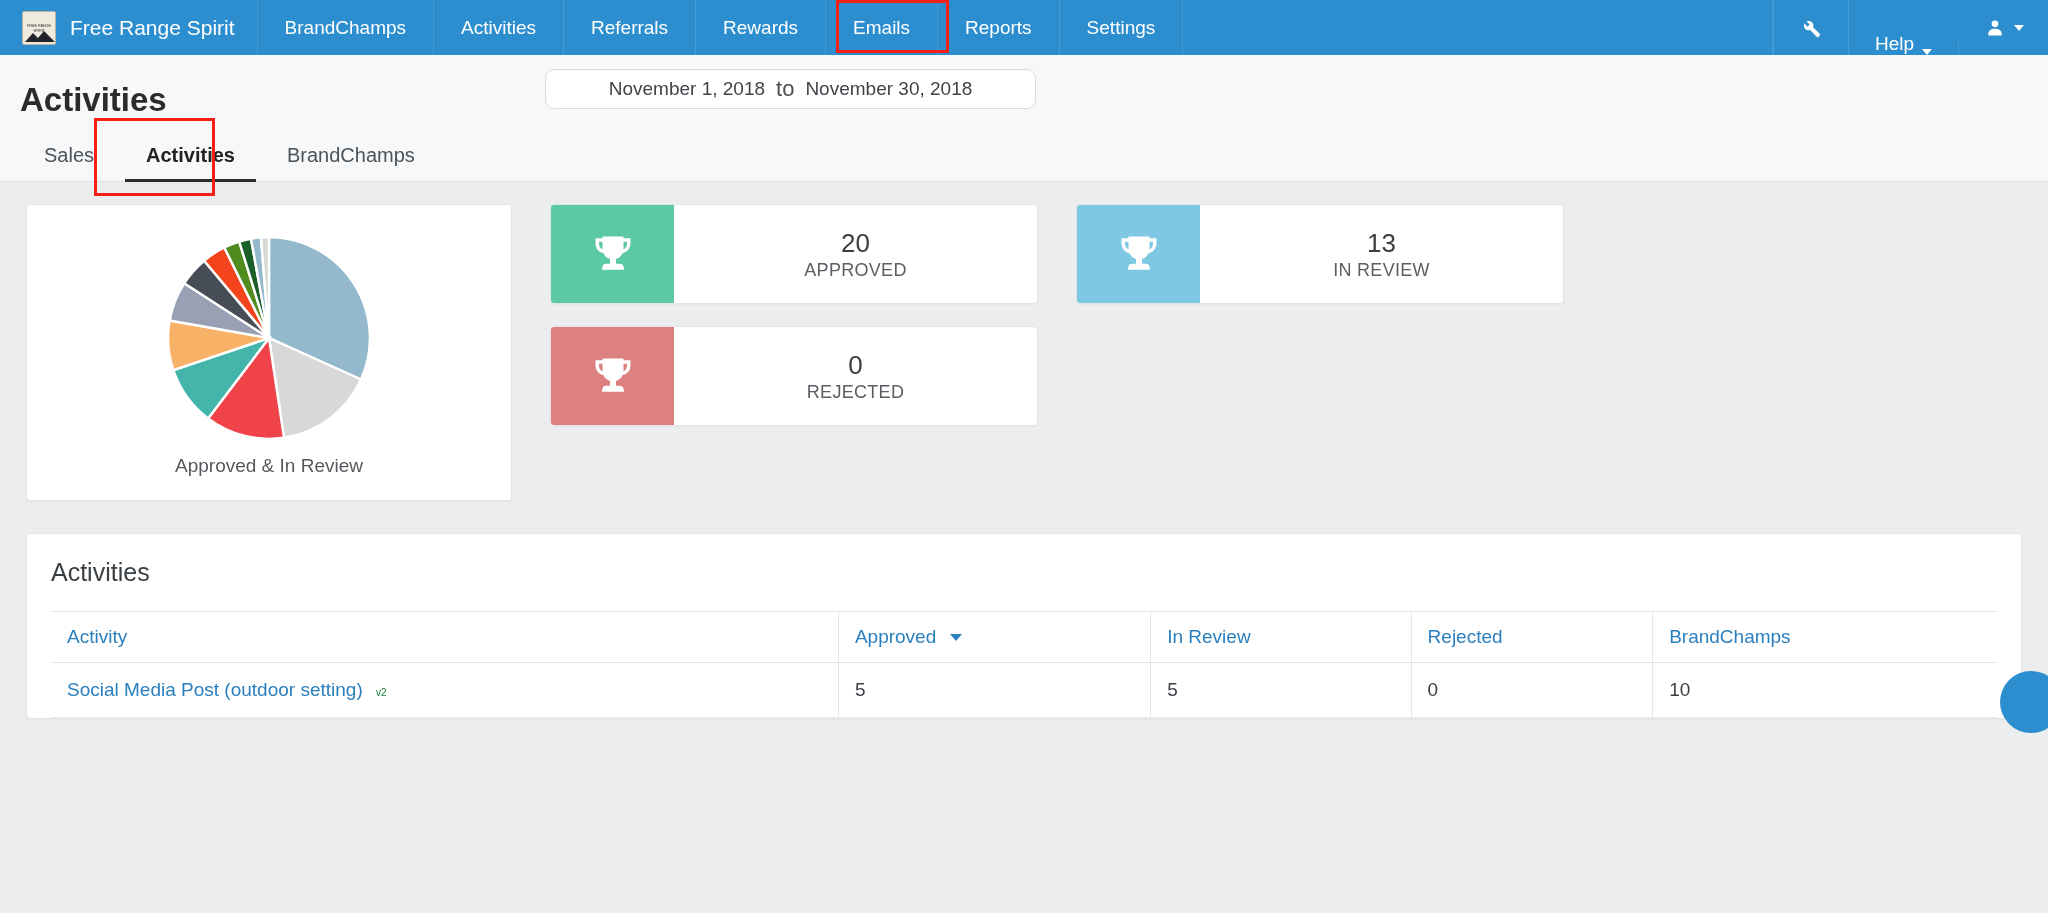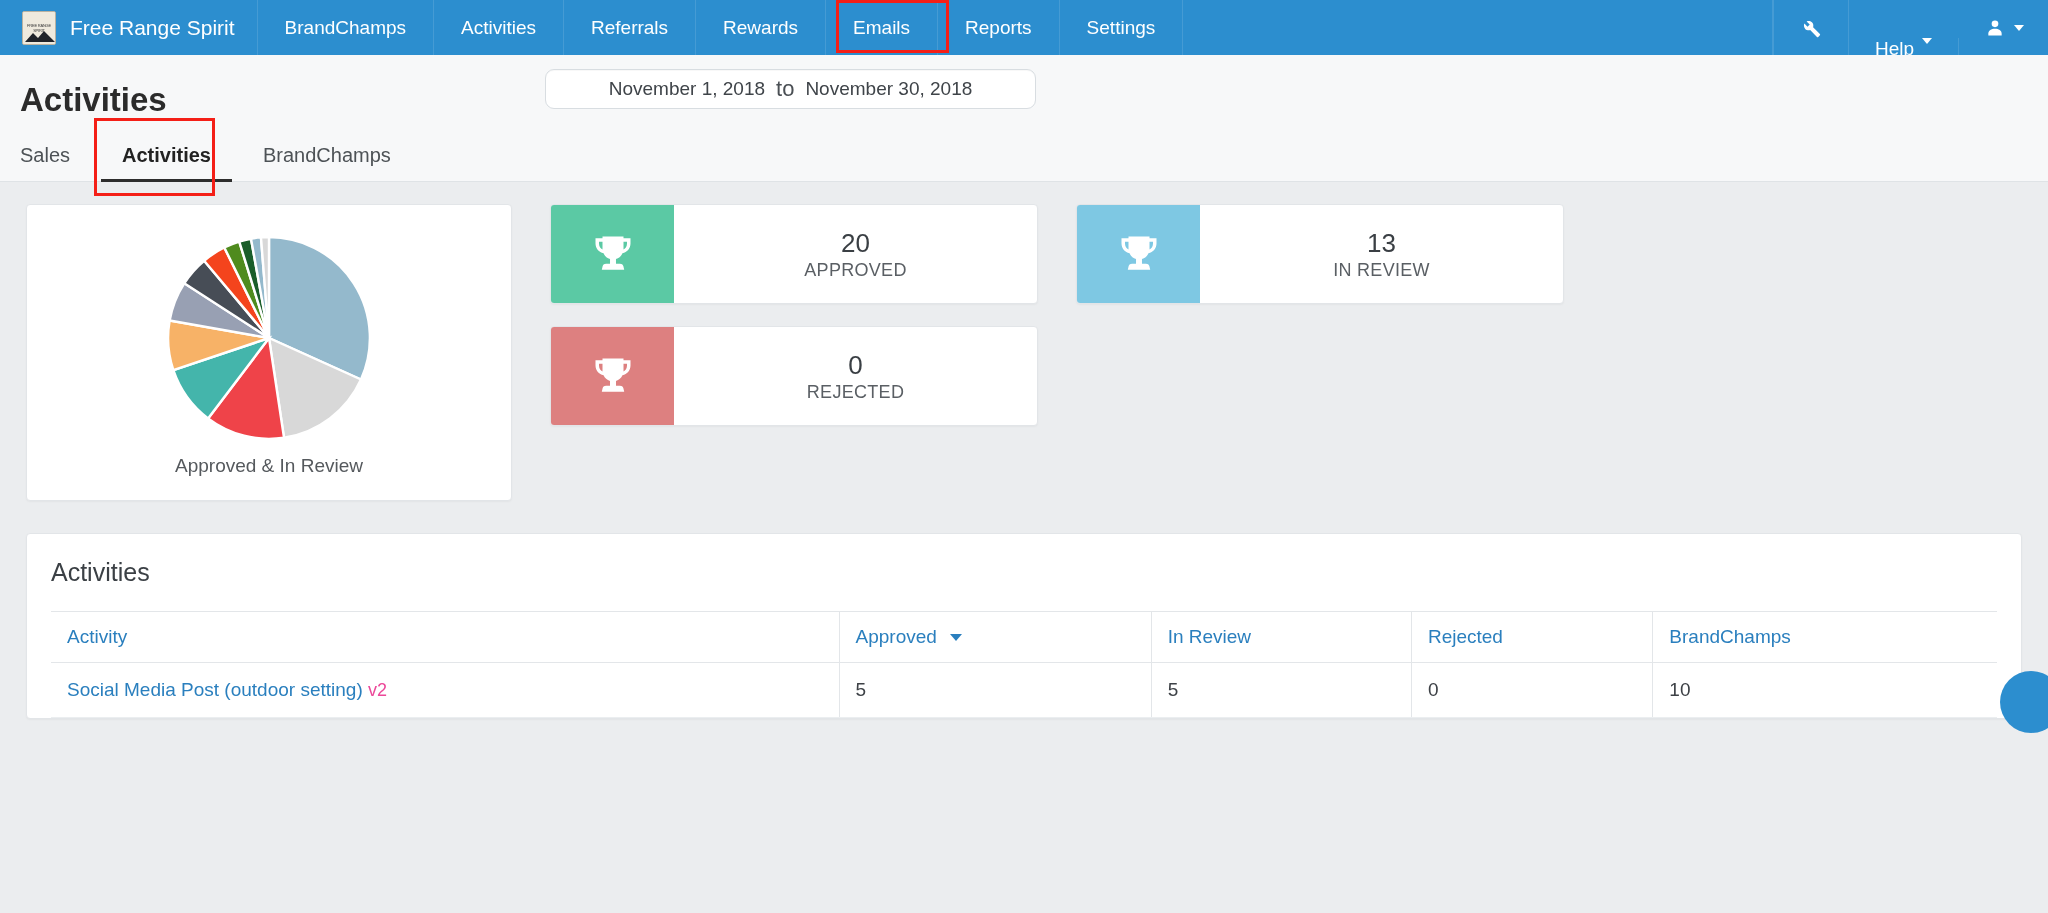--- a/index.html
+++ b/index.html
@@ -58,21 +58,21 @@
   .nav-spacer { flex: 1; border-right: 1px solid rgba(255,255,255,0.12); }
   .nav-right { display: flex; align-items: stretch; }
   .nav-icon-item {
     display:flex; align-items:center; justify-content:center;
     padding: 0 26px;
     border-right: 1px solid rgba(255,255,255,0.12);
     border-left: 1px solid rgba(255,255,255,0.12);
     color:#fff; cursor:pointer;
   }
   .nav-help {
-    display:flex; align-items:flex-start; gap:8px;
+    display:flex; align-items:flex-end; gap:8px;
     padding: 0 26px;
     color:#fff; font-size:19px; cursor:pointer;
     border-right: 1px solid rgba(255,255,255,0.12);
     margin-top: 38px;
   }
   .nav-user {
     display:flex; align-items:center; gap:9px;
     padding: 0 24px 0 26px;
     color:#fff; cursor:pointer;
   }
@@ -121,21 +121,21 @@
     left: 0; bottom: 0;
     display: flex; align-items: flex-end;
     height: 56px;
   }
   .tab {
     padding: 0 26px 14px 26px;
     font-size: 20px; color: #4d5256;
     cursor: pointer;
     position: relative;
   }
-  .tab:first-child { padding-left: 20px; }
+  .tab:first-child { padding-left: 20px; margin-left: 24px; }
   .tab.active { color:#222; font-weight:bold; }
   .tab.active::after {
     content:"";
     position:absolute; left: 5px; right: 5px; bottom: -1px;
     height: 3px; background: #2d2d2d;
   }
 
   
   .content { padding: 22px 0 0 0; position: relative; }
 
@@ -196,21 +196,21 @@
     white-space: nowrap;
   }
   thead th.bordered { border-left: 1px solid #e3e6e9; }
   tbody td {
     font-size: 19px; color:#3d4146;
     padding: 16px 16px;
     border-bottom: 1px solid #ebeef0;
   }
   tbody td.bordered { border-left: 1px solid #e3e6e9; }
   .link { color:#2a7fbe; }
-  .vtag { color:#ec4899; font-size: 18px; margin-left: 0; }
+  .vtag { color:#15803d; font-size: 10px; margin-left: 8px; }
   .sort-caret {
     display:inline-block; margin-left:8px;
     width:0;height:0;border-left:6px solid transparent;border-right:6px solid transparent;
     border-top:7px solid #2a7fbe;
     vertical-align: middle;
   }
 
   
   .fab {
     position: absolute;

